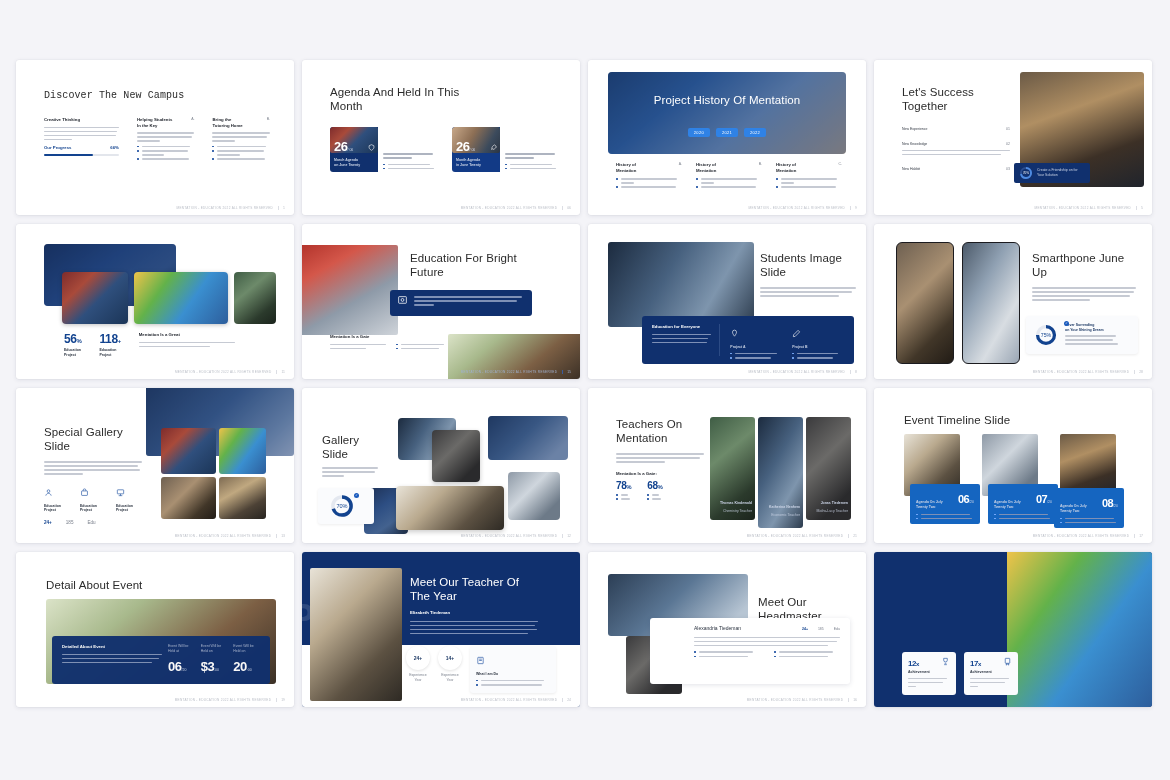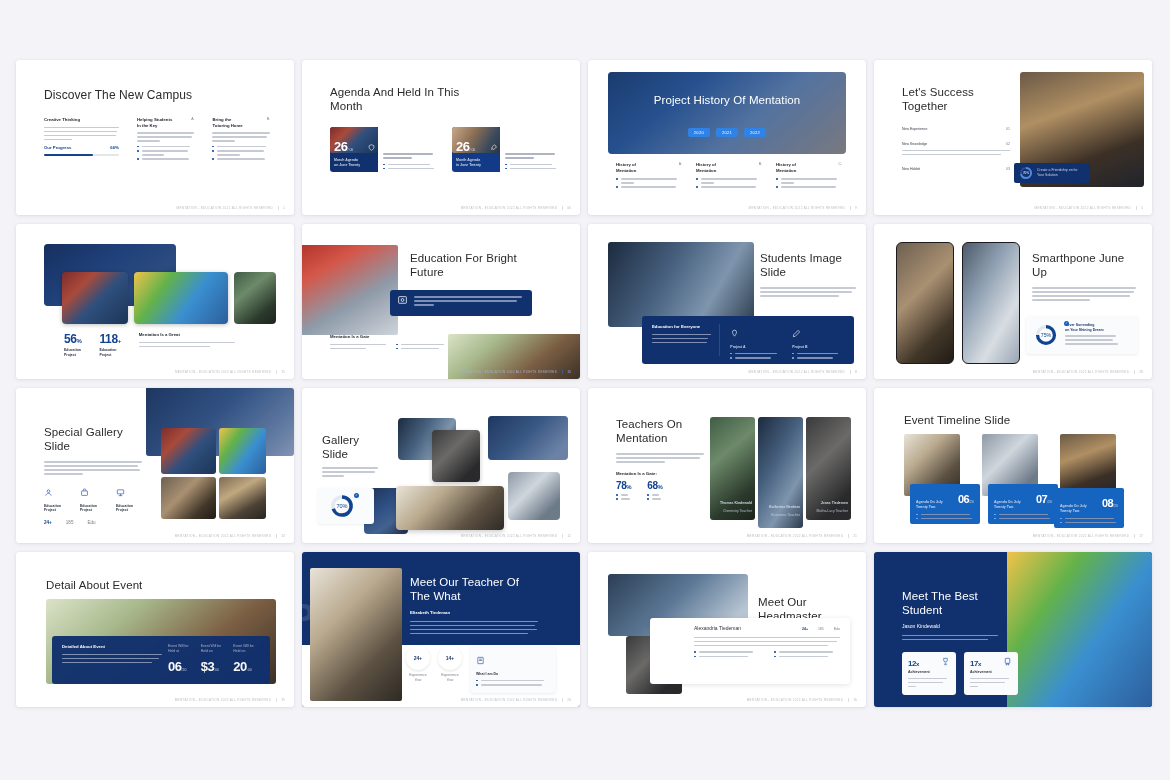--- a/index.html
+++ b/index.html
@@ -23,21 +23,21 @@
     border-radius:3px;
     box-shadow:0 1px 4px rgba(30,40,80,.10), 0 0 0 .5px rgba(0,0,0,.035);
     overflow:hidden;
   }
   .slide.dark{ background:#10306e; }
   .inner{ position:absolute; inset:0; }
 
   
   .h1{ font-size:11.5px; line-height:13.5px; color:#2b2b2b; font-weight:400; letter-spacing:.1px;}
   .h1.w{ color:#fff; }
-  .h1.big{ font-size:12px; line-height:15px;}
+  .h1.big{ font-size:10px; line-height:15px;font-family:Liberation Mono, monospace;}
   .lbl{ font-size:4.3px; line-height:5.6px; font-weight:bold; color:#23272f; }
   .lbl.w{ color:#fff; }
   .tiny{ font-size:3.5px; line-height:4.8px; color:#7b818d; }
   .tiny.w{ color:#cbd4e6; }
   
   .ln{ height:1.6px; background:#c6cad3; border-radius:1px; margin-bottom:2.4px;}
   .ln.w{ background:#7e90b6; }
   .ln.d{ background:#aeb4c0; }
   .bul{ position:relative; padding-left:5px; margin-bottom:2.6px;}
   .bul:before{ content:""; position:absolute; left:0; top:0px; width:1.6px;height:1.6px;border-radius:50%;background:#1b4ea0;}
@@ -744,21 +744,21 @@
         <span class="pg">19</span>
     </div>
   </div>
 
   <div class="slide dark">
     <div class="inner">
       <div style="position:absolute;left:0;right:0;bottom:0;height:62px;background:#ffffff;"></div>
       <div style="position:absolute;left:-12px;top:48px;font-size:36px;font-weight:bold;color:rgba(255,255,255,.13);line-height:1;">P</div>
       <div class="ph p7" style="position:absolute;left:8px;top:16px;width:92px;height:133px;border-radius:2px;"></div>
       <div style="position:absolute;left:108px;top:24px;width:128px;">
-        <div class="h1 w">Meet Our Teacher Of The What</div>
+        <div class="h1 w">Meet Our Teacher Of The Year</div>
         <div class="lbl w" style="margin-top:7px;">Elizabeth Tiedeman</div>
         <div style="margin-top:5px;">
           <div class="ln w" style="width:100%"></div>
             <div class="ln w" style="width:98%"></div>
           <div class="ln w" style="width:99%"></div>
             <div class="ln w" style="width:92%"></div>
         </div>
       </div>
       <div style="position:absolute;left:104px;top:94px;display:flex;gap:8px;align-items:flex-start;">
         <div style="text-align:center;">
@@ -839,28 +839,20 @@
     </div>
     <div class="foot">
       <span class="ftxt">MENTATION - EDUCATION 2022 ALL RIGHTS RESERVED</span>
         <span class="pg">16</span>
     </div>
   </div>
 
   <div class="slide dark">
     <div class="inner">
       <div class="ph p15" style="position:absolute;left:133px;top:0;right:0;bottom:0;border-radius:0;"></div>
-      <div style="position:absolute;left:28px;top:38px;width:100px;">
-        <div class="h1 w">Meet The Best Student</div>
-        <div class="lbl w" style="margin-top:7px;font-weight:400;font-size:5px;">Jason Kindewald</div>
-        <div style="margin-top:5px;">
-          <div class="ln w" style="width:96%"></div>
-            <div class="ln w" style="width:86%"></div>
-        </div>
-      </div>
       <div style="position:absolute;left:28px;top:100px;display:flex;gap:8px;">
         <div style="width:54px;background:#fafbfd;border-radius:3px;padding:5px 6px;">
           <div style="display:flex;justify-content:space-between;align-items:baseline;">
             <div class="num" style="font-size:8px;"><span>12</span><small>x</small></div>
             <svg width="9" height="9" viewBox="0 0 20 20">
                 <path class="icn" d="M6 3h8v4a4 4 0 0 1-8 0ZM8 14h4M7 17h6"></path>
               </svg>
           </div>
           <div class="tiny" style="font-weight:bold;color:#2b3340;margin-top:2px;">Achievement</div>
           <div style="margin-top:3px;">

